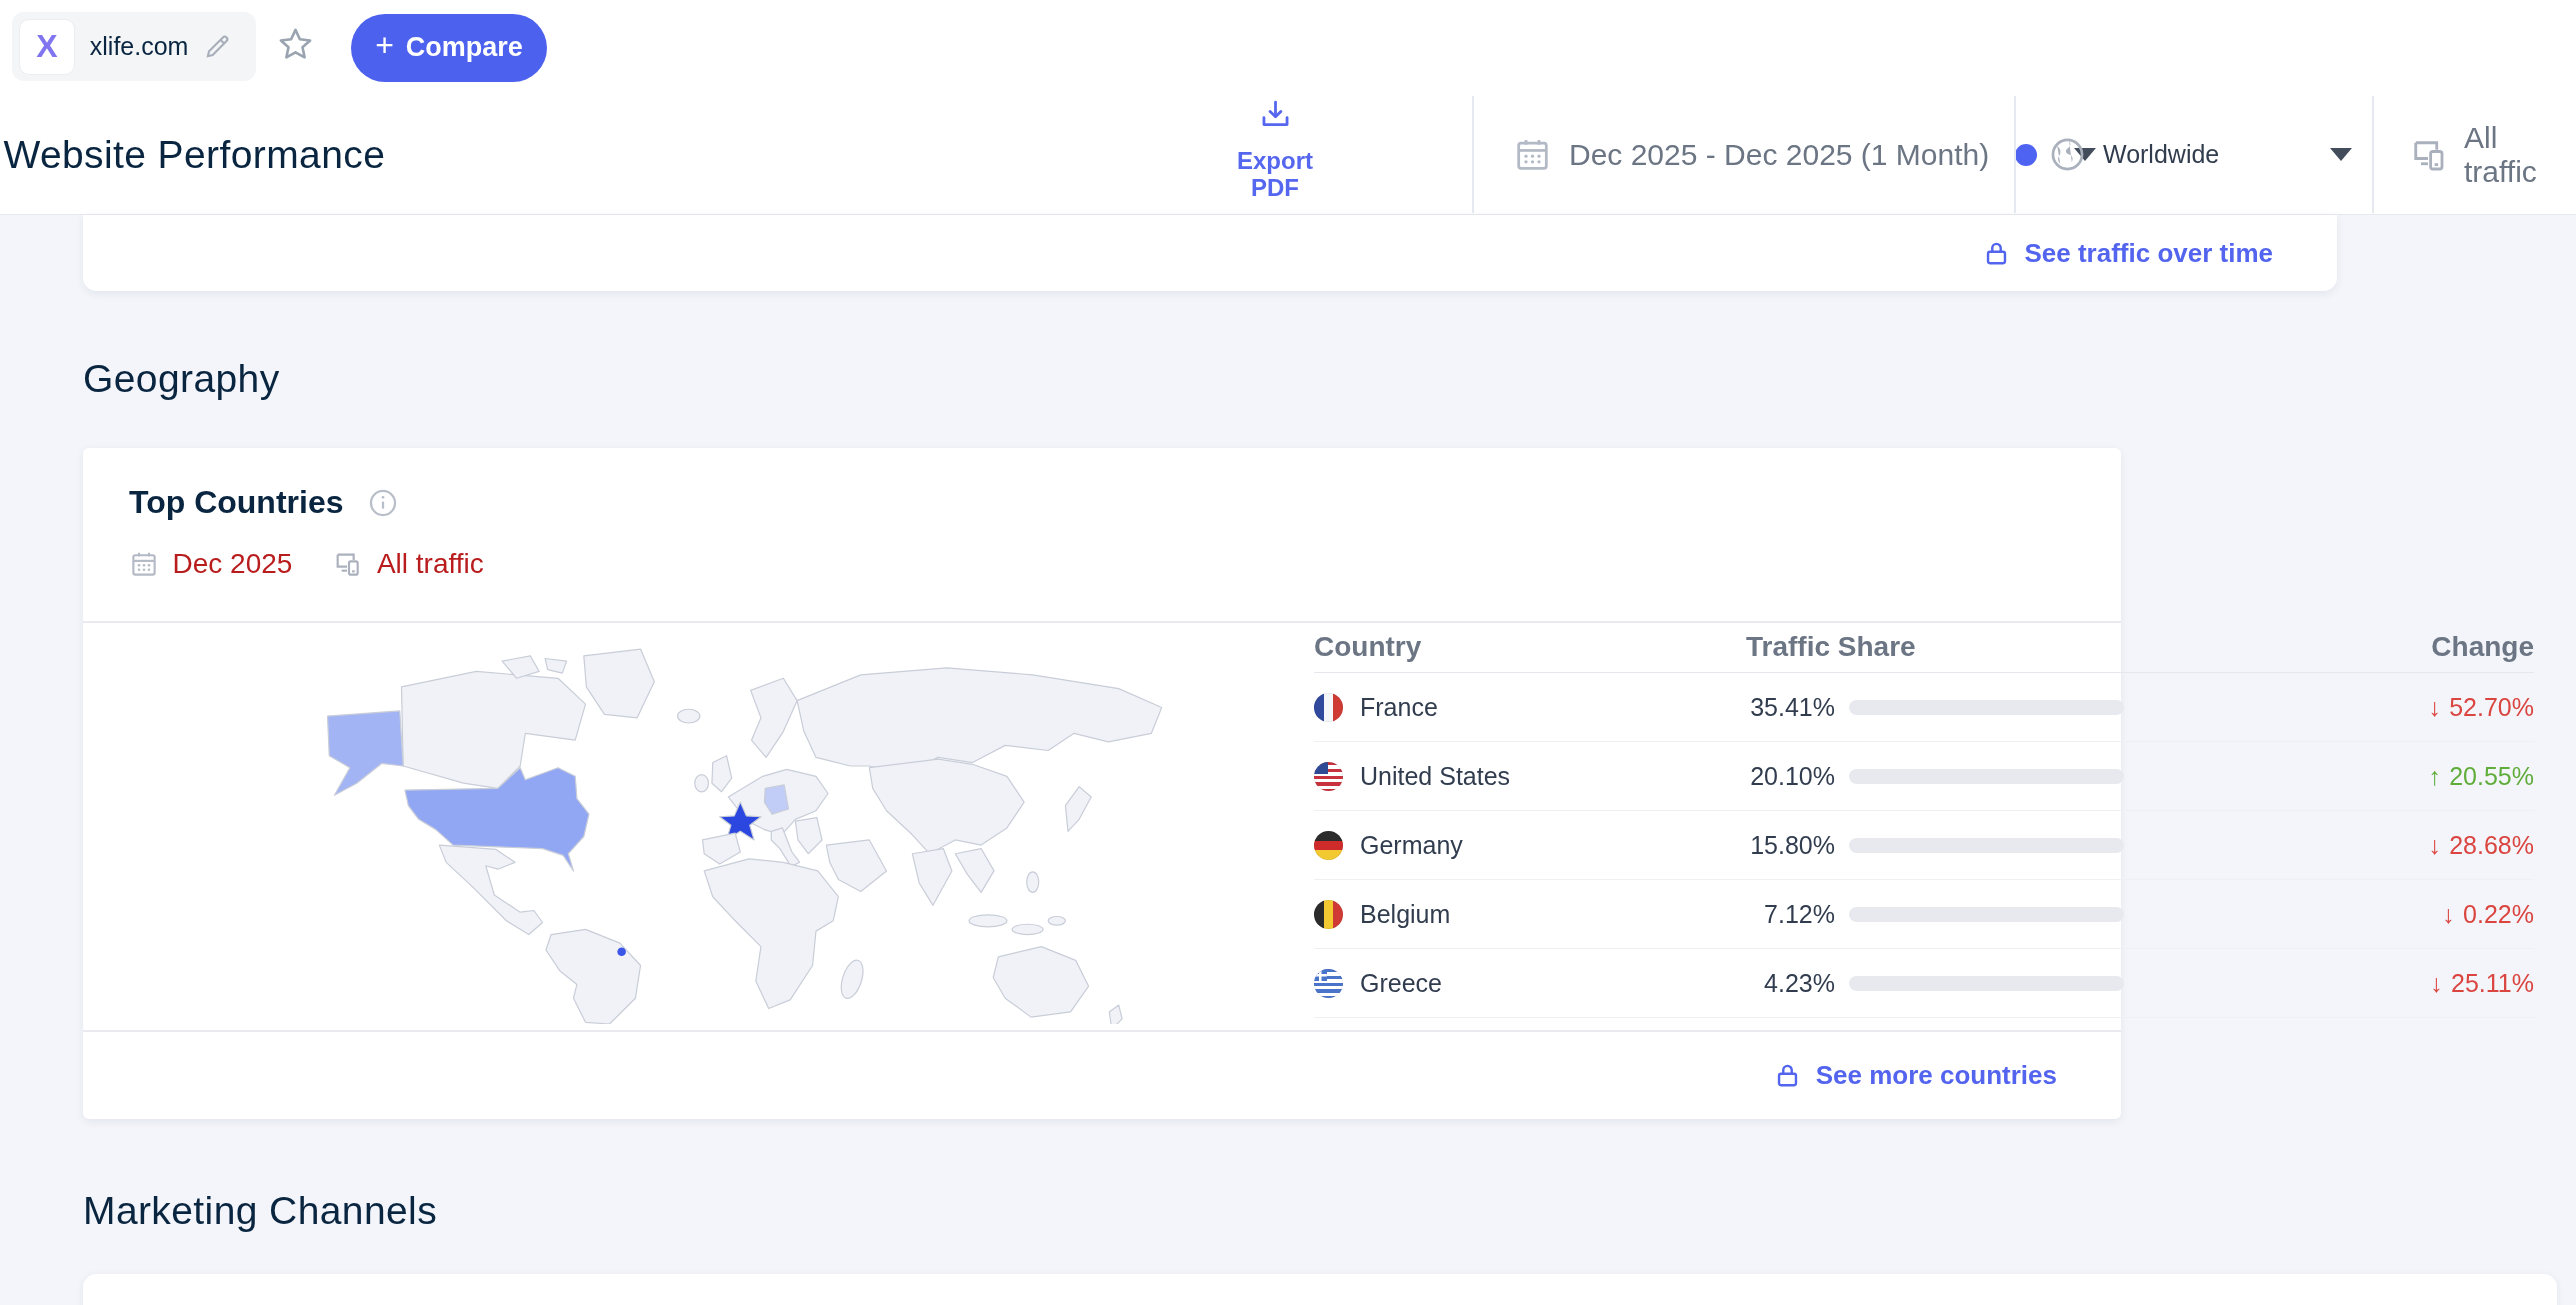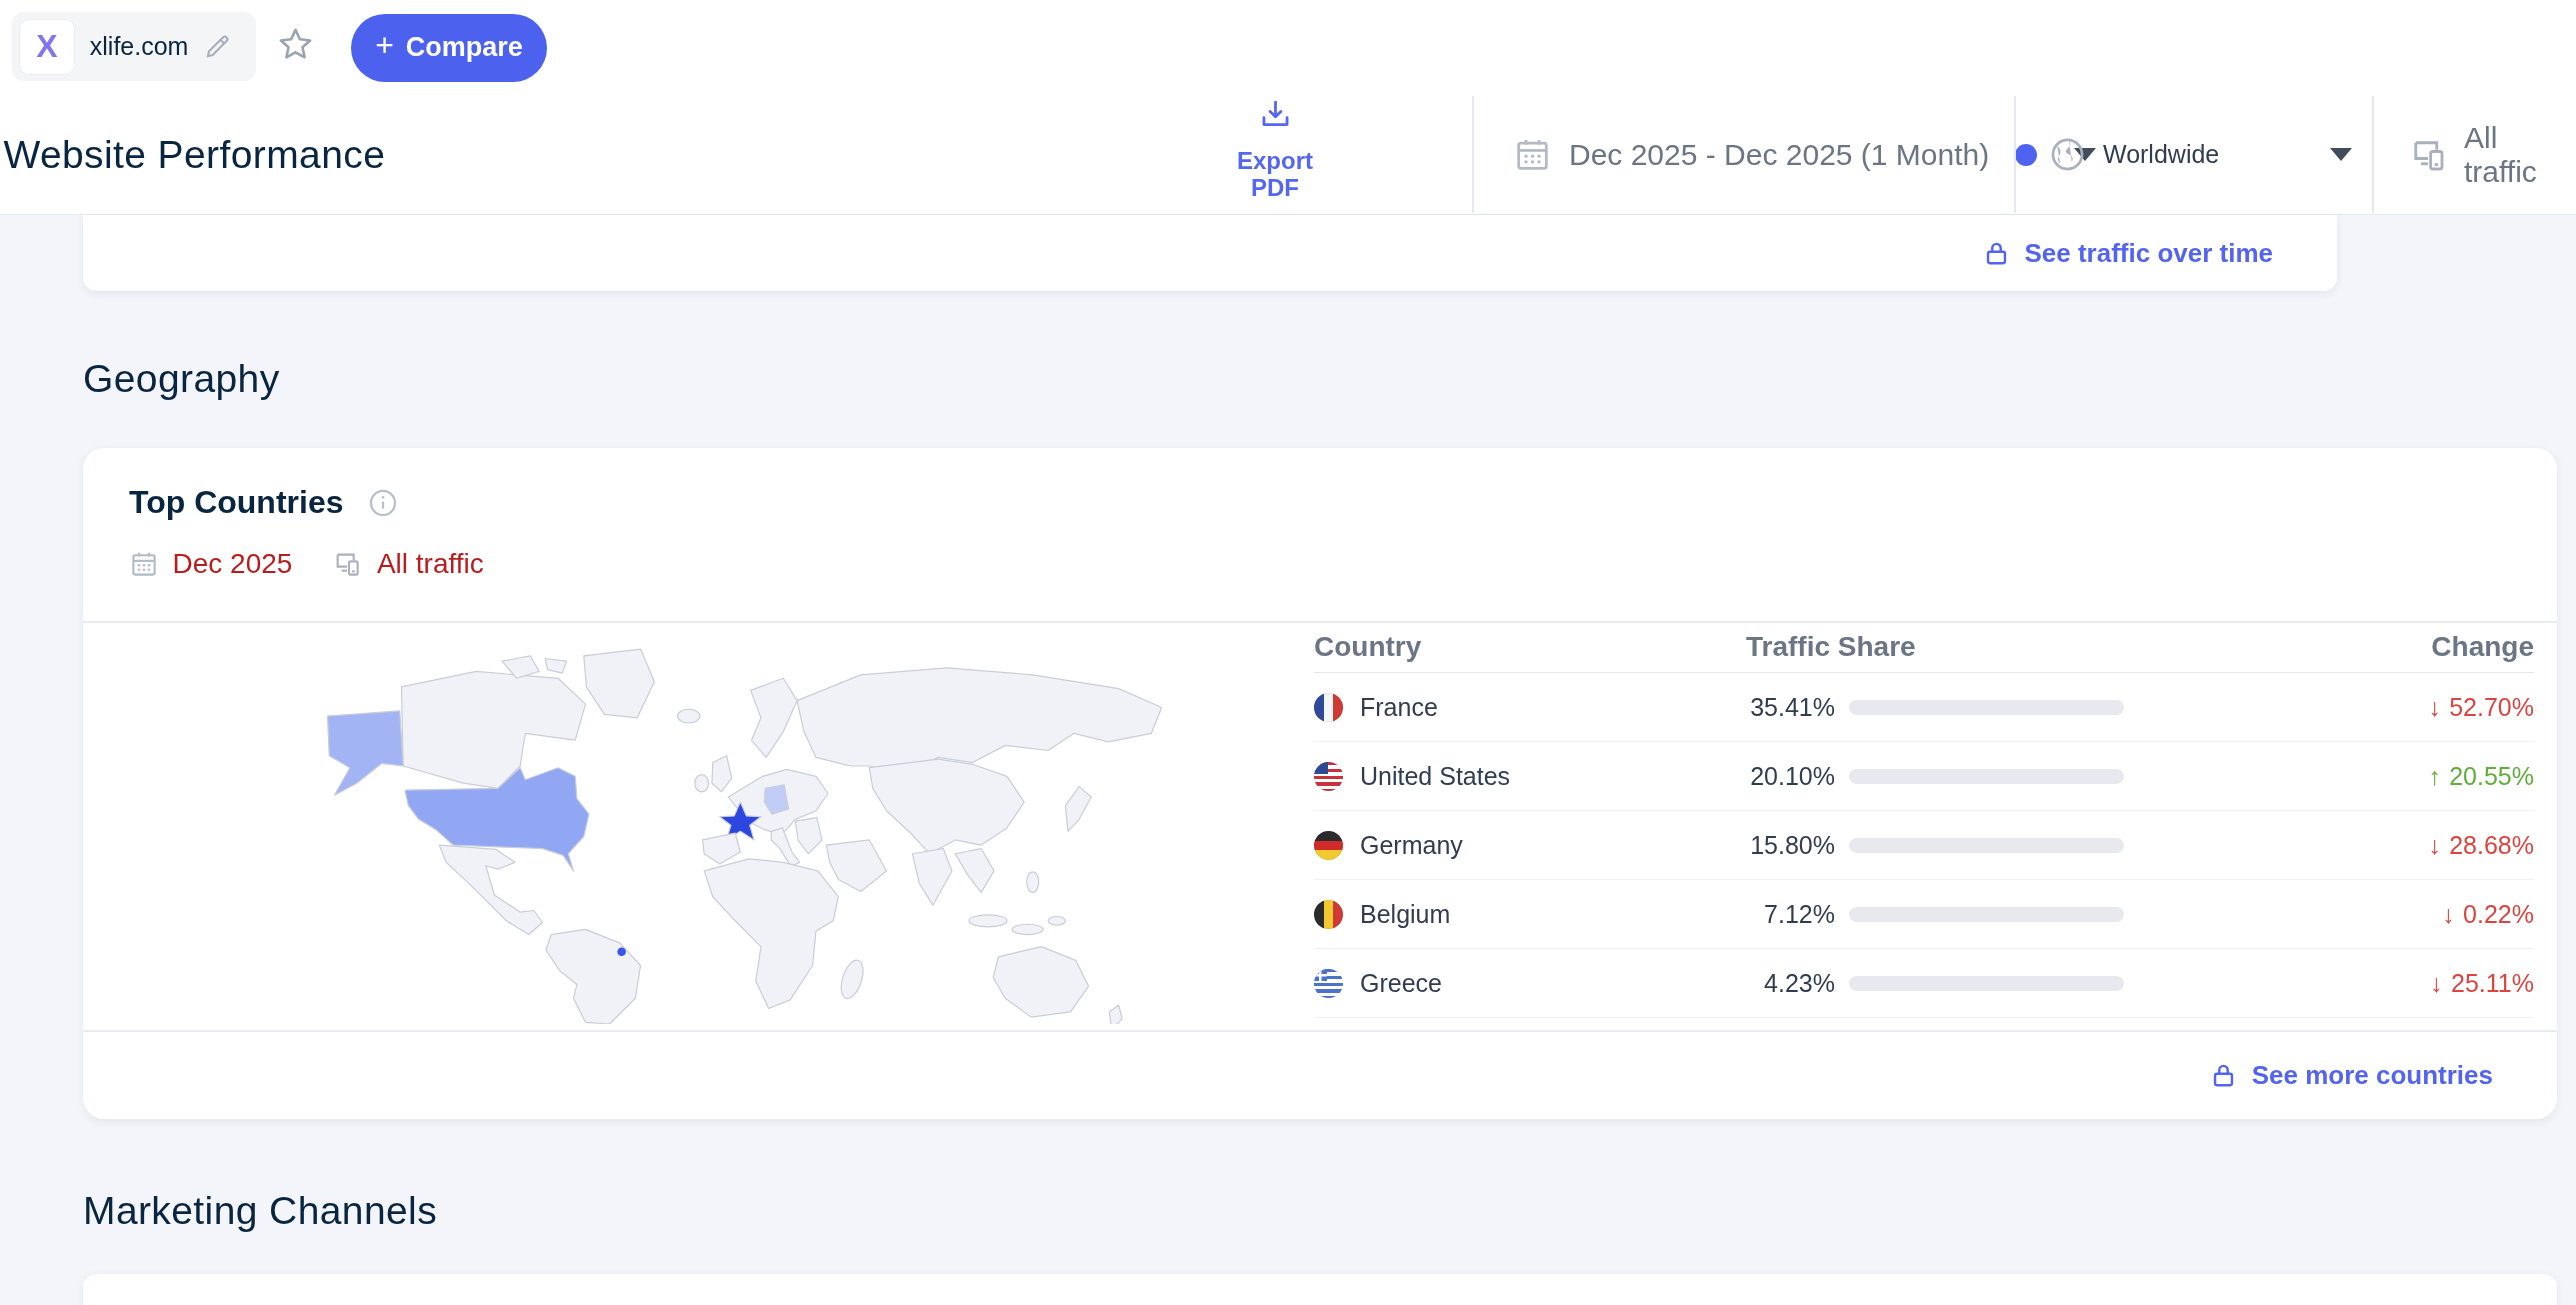--- a/index.html
+++ b/index.html
@@ -70,21 +70,21 @@
     color:#5364ee; font-size:26px; font-weight:bold; cursor:pointer; text-decoration:none;
   }
 
   .section-title {
     position:absolute; left:83px; font-size:39px; font-weight:500; color:#092540; letter-spacing:0.4px;
   }
   #geo-title { top:357px; }
   #mkt-title { top:1189px; }
 
   
-  .tc-card { left:83px; top:448px; width:2474px; height:671px; border-radius:21px; }
+  .tc-card { left:83px; top:448px; width:2038px; height:671px; border-radius:6px; }
   .tc-head { position:absolute; left:46px; top:36px; }
   .tc-title-row { display:flex; align-items:center; gap:22px; }
   .tc-title { font-size:32px; font-weight:bold; color:#092540; }
   .tc-meta { display:flex; align-items:center; gap:13.5px; margin-top:27px; }
   .tc-meta-text { font-size:28px; color:#b91c1c; }
   .tc-meta-text.second { margin-left:12px; }
   .hline { position:absolute; left:0; width:100%; height:1.7px; background:#e8eaef; }
   .tc-div1 { top:173px; }
   .tc-div2 { top:582px; }
   .tc-footer {

